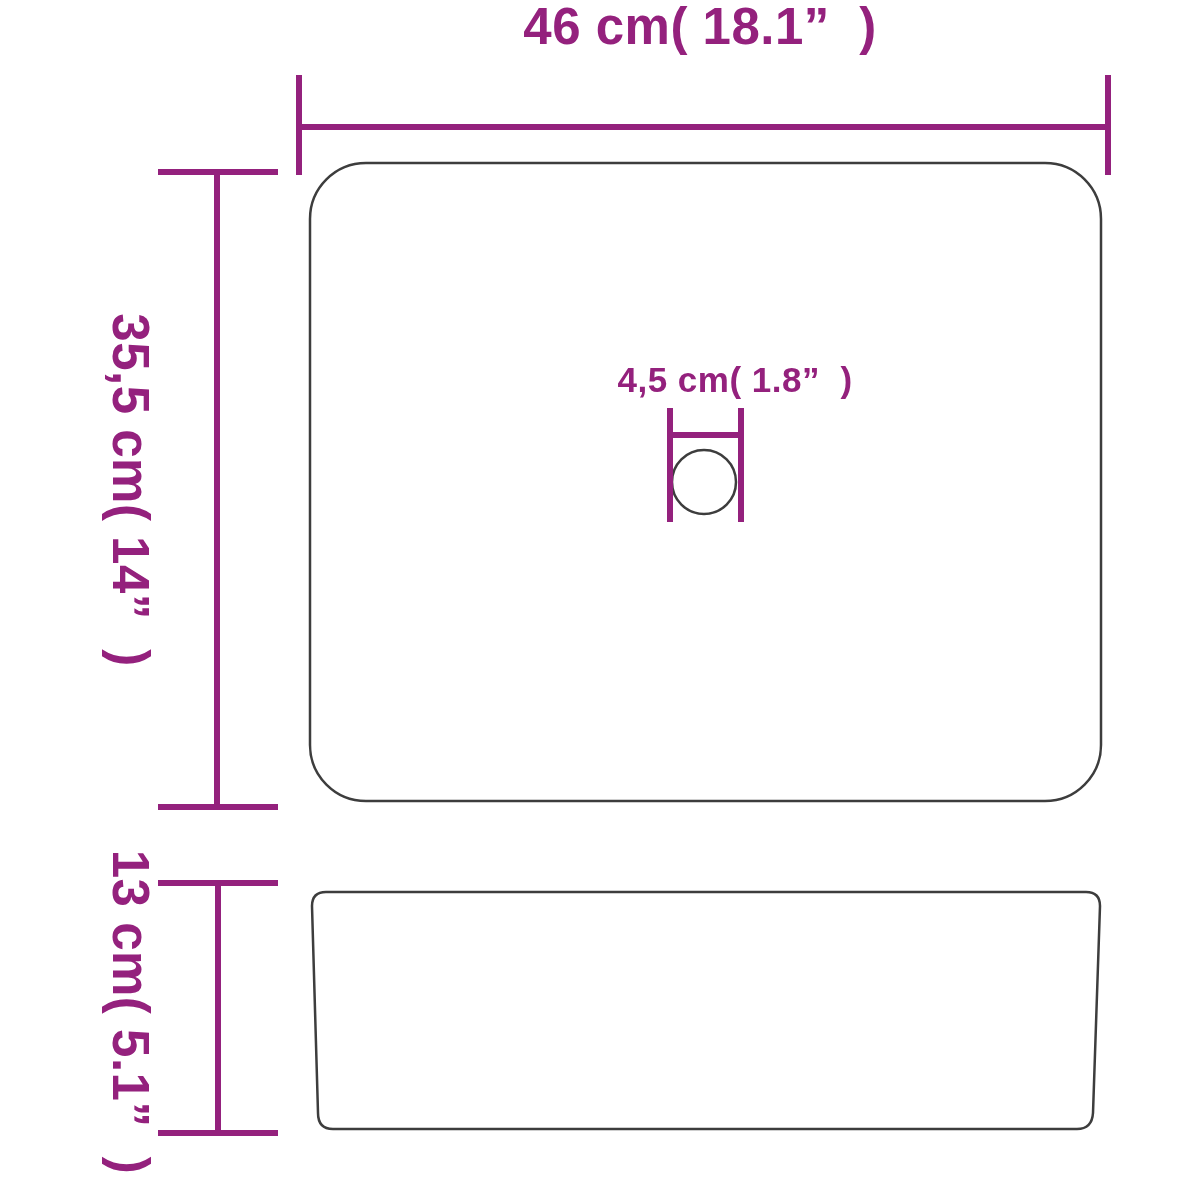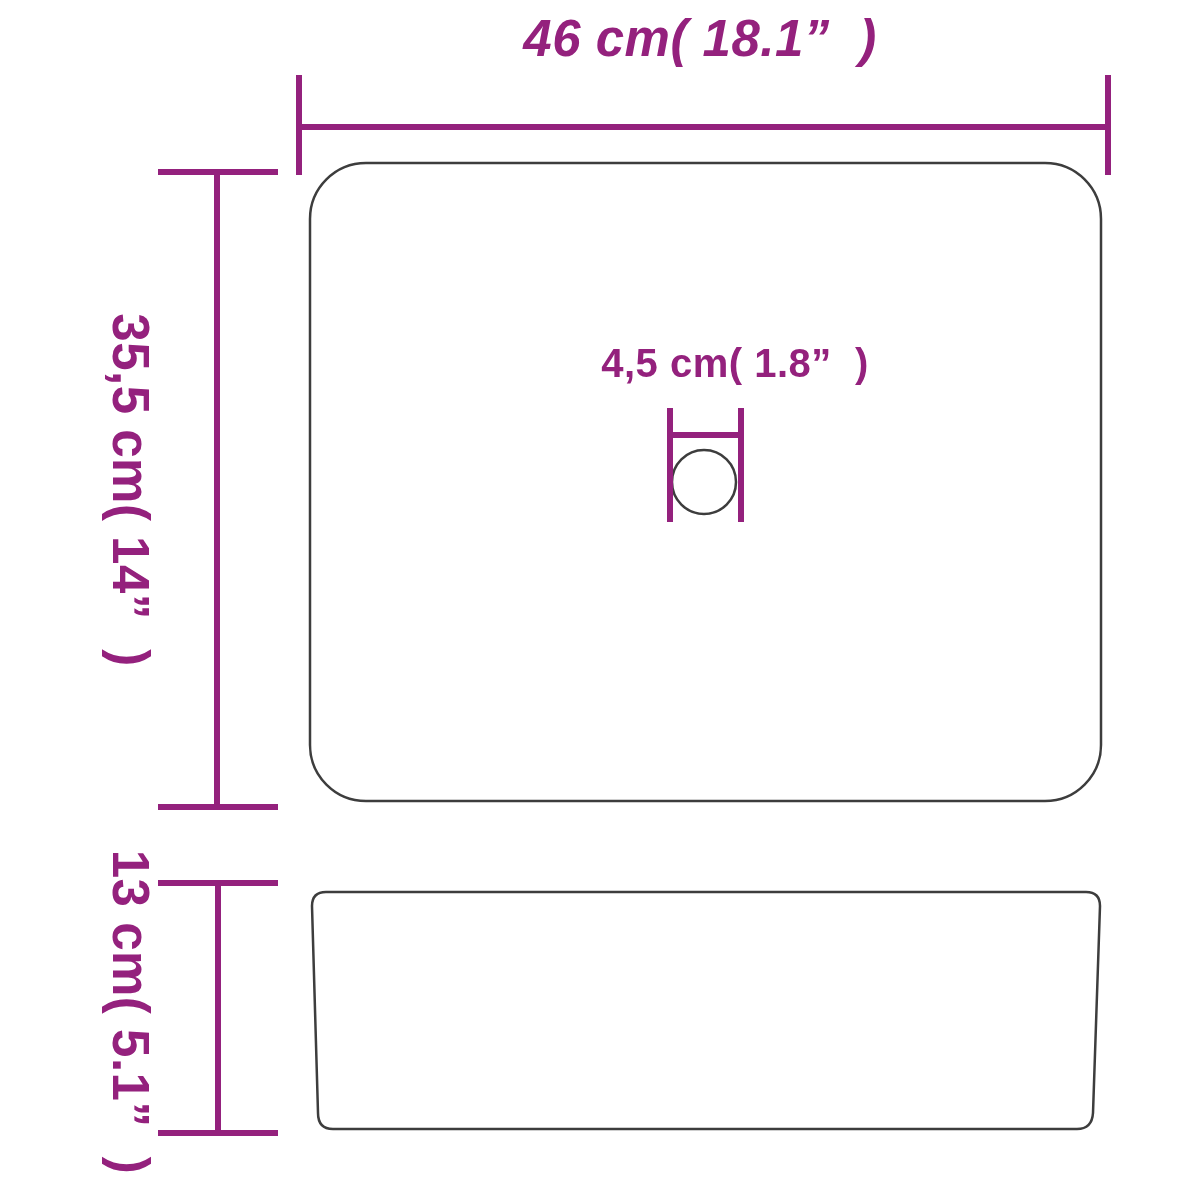--- a/index.html
+++ b/index.html
@@ -22,37 +22,37 @@
     position:absolute;
     color:var(--color-dimension);
     font-weight:bold;
     white-space:pre;
     letter-spacing:0.5px;
     transform:translate(-50%,-50%);
     line-height:1;
   }
   .dim-label.rot{transform:translate(-50%,-50%) rotate(90deg);}
   .lbl-main{font-size:51px;}
-  .lbl-small{font-size:40px;}
+  .lbl-small{font-size:35px;margin-top:16px;}
 </style>
 </head>
 <body>
 
 <div class="canvas">
 
   <svg class="shapes" width="1200" height="1200" viewBox="0 0 1200 1200">
     <rect class="outline" x="310" y="163" width="791" height="638" rx="56" ry="56"></rect>
     <circle class="outline" cx="704" cy="482" r="32"></circle>
     <path class="outline" d="M 326 892 L 1086 892 Q 1100 892 1100 906 L 1093 1113 Q 1092 1129 1077 1129 L 333 1129 Q 318 1129 318 1113 L 312 906 Q 312 892 326 892 Z"></path>
   </svg>
 
   <div class="dim" style="left:299px;top:124px;width:809px;height:6px;"></div>
   <div class="dim" style="left:296px;top:75px;width:6px;height:100px;"></div>
   <div class="dim" style="left:1105px;top:75px;width:6px;height:100px;"></div>
-  <div class="dim-label lbl-main" style="left:700px;top:38px;font-style:italic;">46 cm( 18.1”  )</div>
+  <div class="dim-label lbl-main" style="left:700px;top:26px;">46 cm( 18.1”  )</div>
 
   <div class="dim" style="left:214px;top:172px;width:6px;height:635px;"></div>
   <div class="dim" style="left:158px;top:169px;width:120px;height:6px;"></div>
   <div class="dim" style="left:158px;top:804px;width:120px;height:6px;"></div>
   <div class="dim-label lbl-main rot" style="left:130px;top:490px;">35,5 cm( 14”  )</div>
 
   <div class="dim" style="left:667px;top:408px;width:6px;height:114px;"></div>
   <div class="dim" style="left:738px;top:408px;width:6px;height:114px;"></div>
   <div class="dim" style="left:667px;top:432px;width:77px;height:6px;"></div>
   <div class="dim-label lbl-small" style="left:735px;top:363px;">4,5 cm( 1.8”  )</div>

